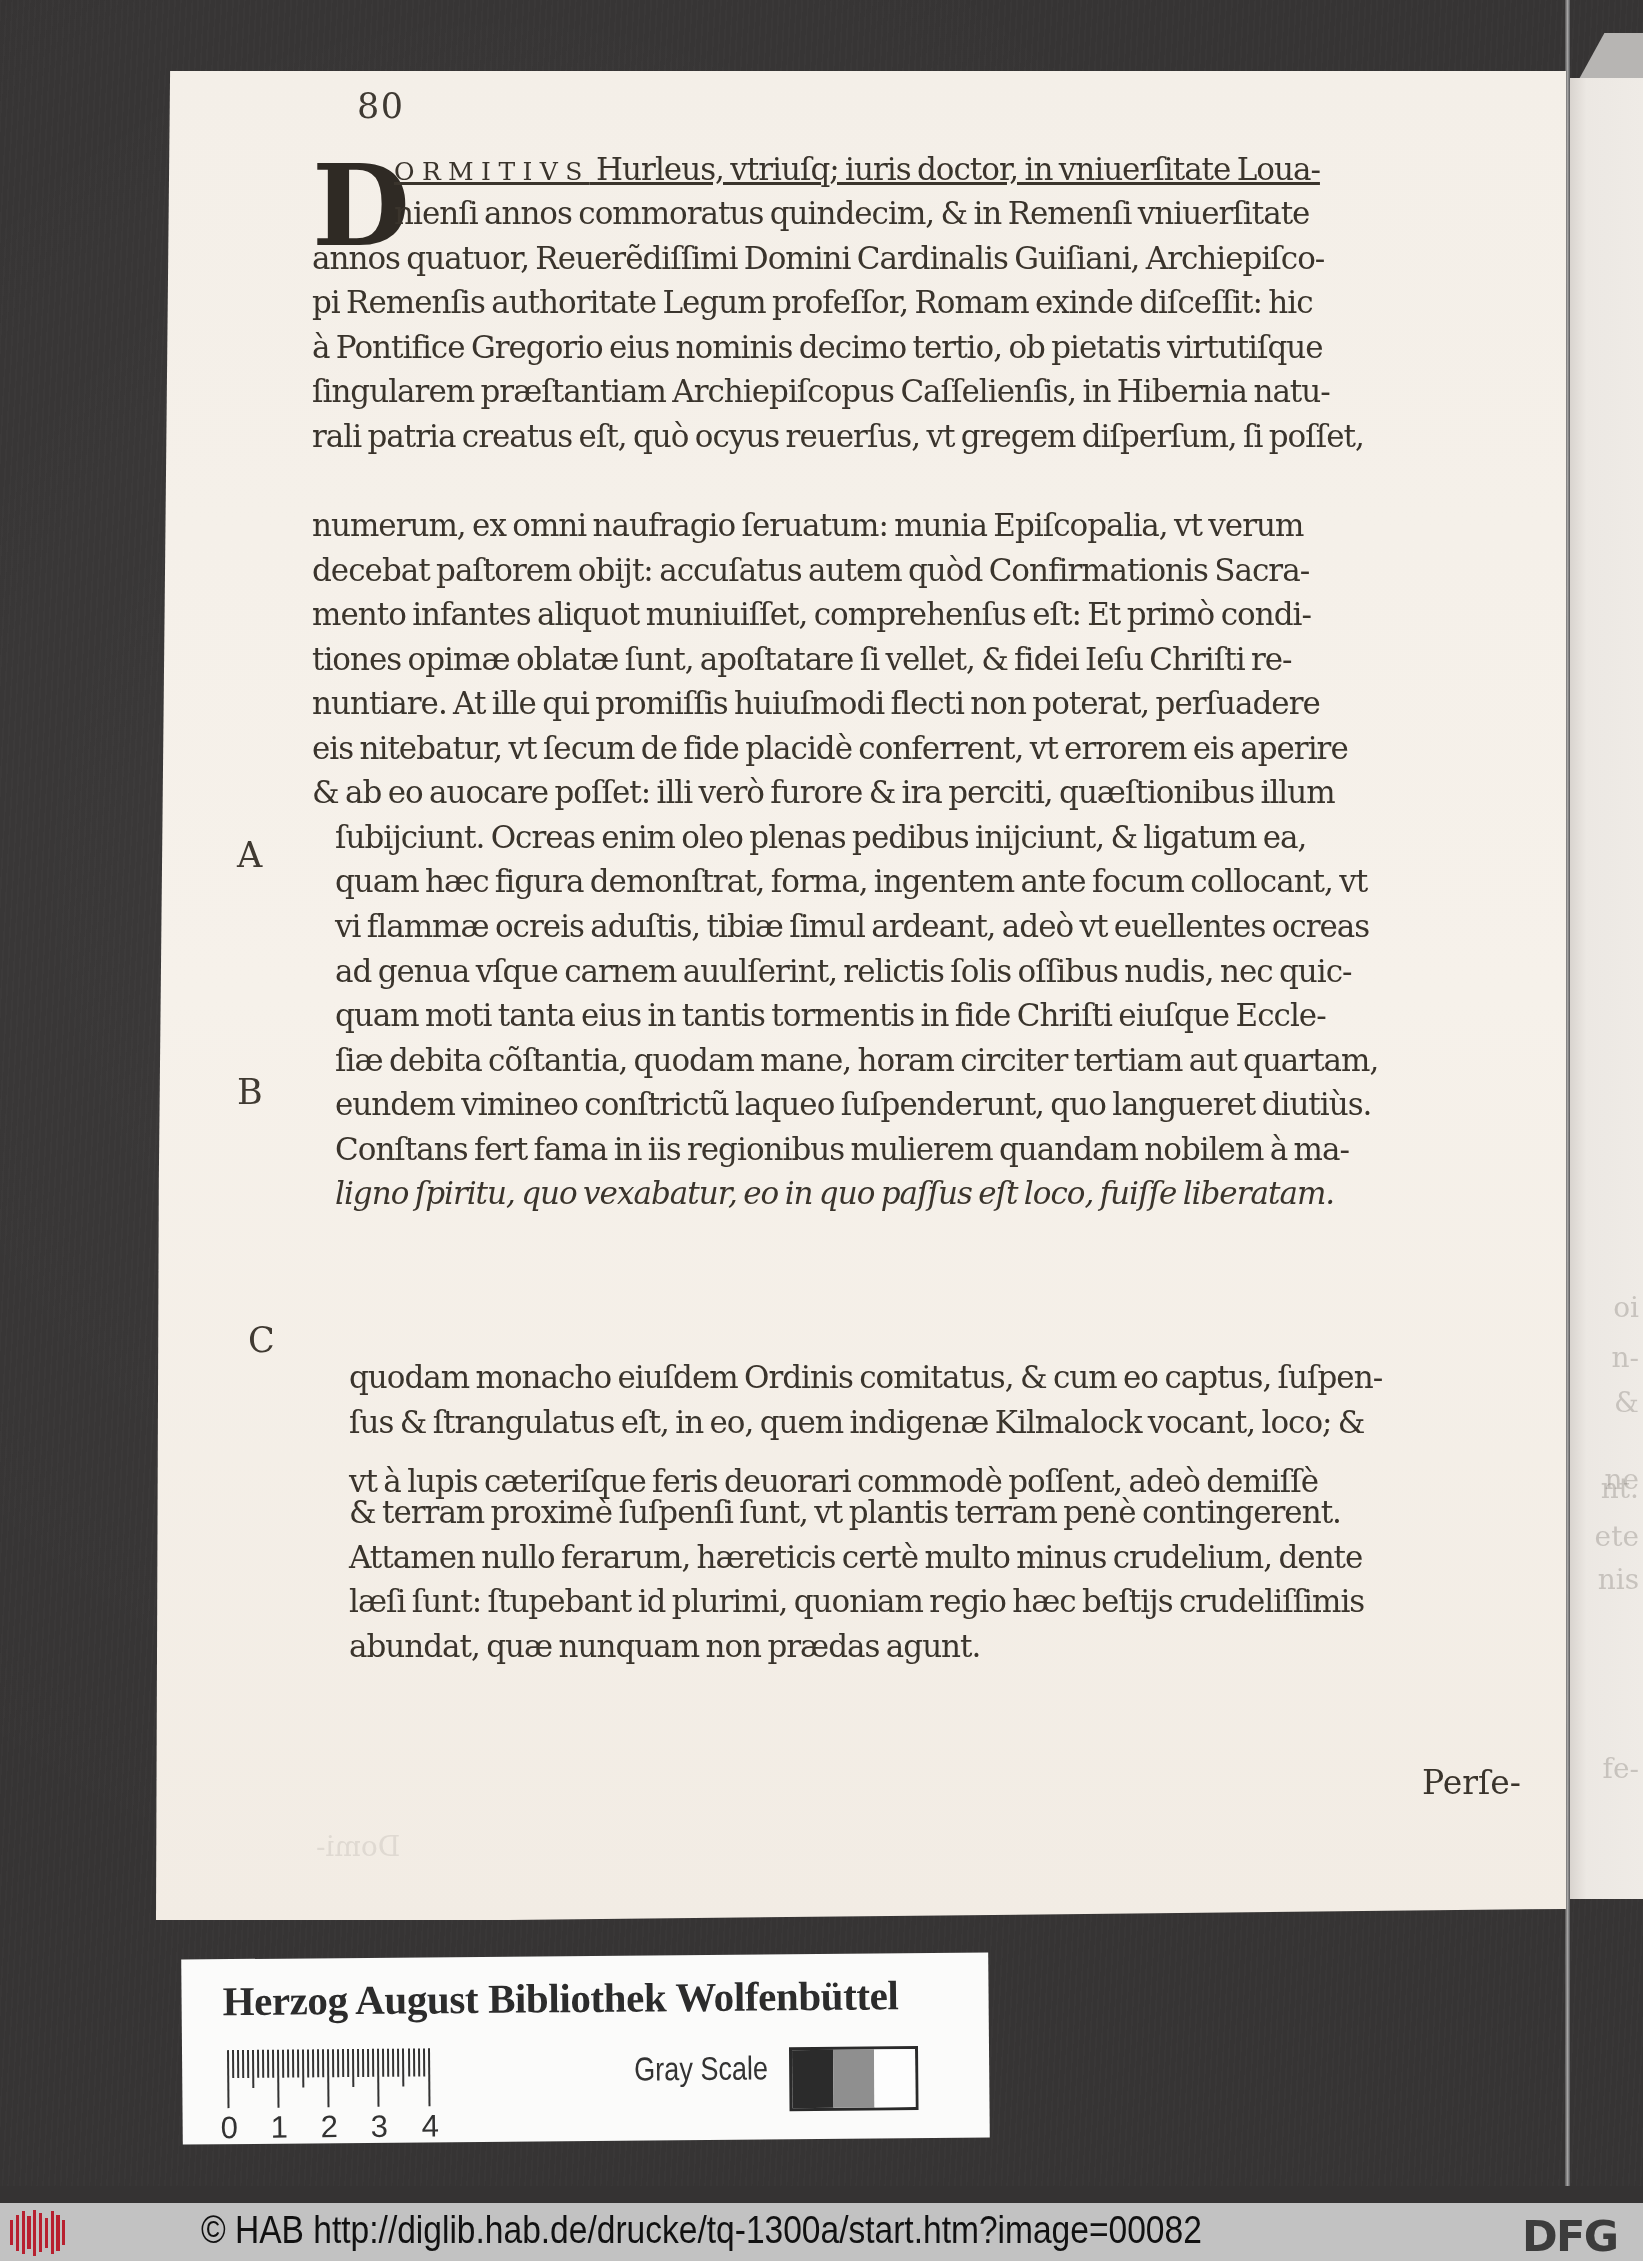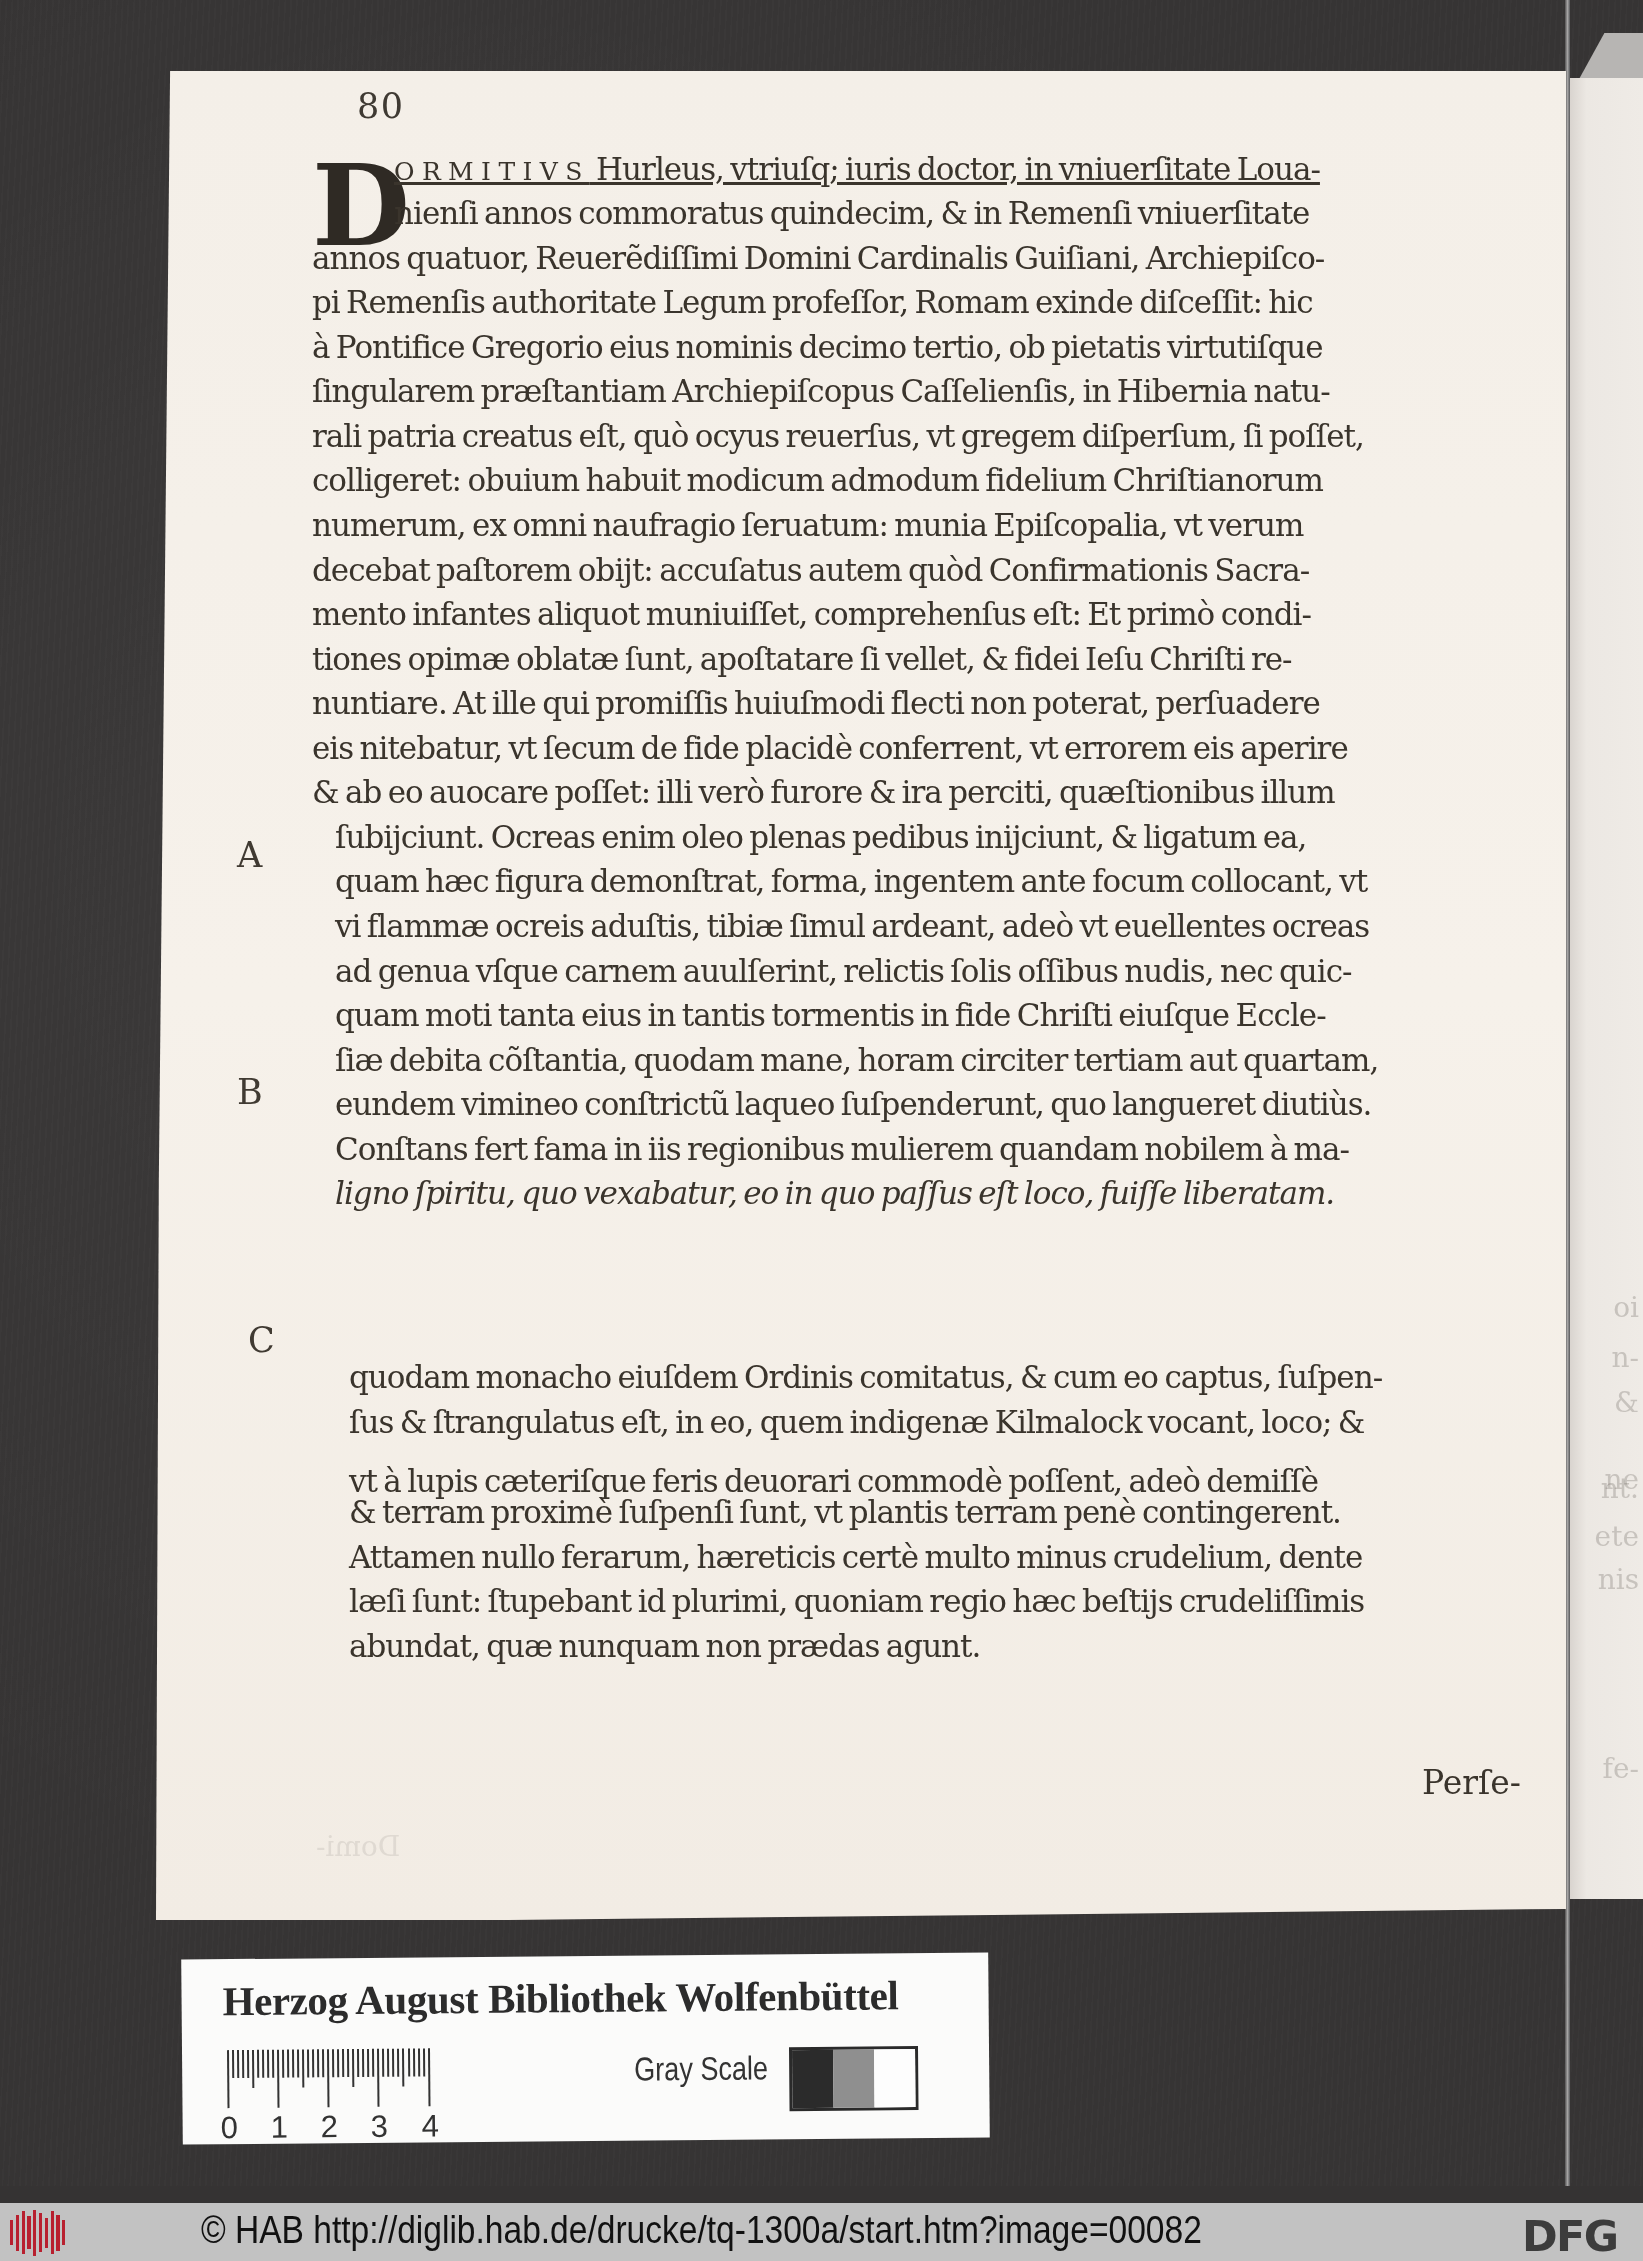--- a/index.html
+++ b/index.html
@@ -137,21 +137,20 @@
     <div class="dropcap">D</div>
 
     <div class="text-block" id="para1" style="left:0;top:0;width:1410px;height:1151px;">
         <div class="line" style="top: 76px; left: 238px; text-decoration: underline;"><span class="smallcaps">ORMITIVS</span><span> Hurleus, vtriuſq; iuris doctor, in vniuerſitate Loua-</span></div>
         <div class="line" style="top: 120px; left: 238px;">nienſi annos commoratus quindecim, &amp; in Remenſi vniuerſitate</div>
         <div class="line" style="top: 165px; left: 156px;">annos quatuor, Reuerẽdiſſimi Domini Cardinalis Guiſiani, Archiepiſco-</div>
         <div class="line" style="top: 209px; left: 156px;">pi Remenſis authoritate Legum profeſſor, Romam exinde diſceſſit: hic</div>
         <div class="line" style="top: 254px; left: 156px;">à Pontifice Gregorio eius nominis decimo tertio, ob pietatis virtutiſque</div>
         <div class="line" style="top: 343px; left: 156px;">rali patria creatus eſt, quò ocyus reuerſus, vt gregem diſperſum, ſi poſſet,</div>
         <div class="line" style="top: 298px; left: 156px;">ſingularem præſtantiam Archiepiſcopus Caſſelienſis, in Hibernia natu-</div>
-        <div class="line" style="top: 387px; left: 156px;">colligeret: obuium habuit modicum admodum fidelium Chriſtianorum</div>
         <div class="line" style="top: 432px; left: 156px;">numerum, ex omni naufragio ſeruatum: munia Epiſcopalia, vt verum</div>
         <div class="line" style="top: 477px; left: 156px;">decebat paſtorem obijt: accuſatus autem quòd Confirmationis Sacra-</div>
         <div class="line" style="top: 521px; left: 156px;">mento infantes aliquot muniuiſſet, comprehenſus eſt: Et primò condi-</div>
         <div class="line" style="top: 566px; left: 156px;">tiones opimæ oblatæ ſunt, apoſtatare ſi vellet, &amp; fidei Ieſu Chriſti re-</div>
         <div class="line" style="top: 610px; left: 156px;">nuntiare. At ille qui promiſſis huiuſmodi flecti non poterat, perſuadere</div>
         <div class="line" style="top: 655px; left: 156px;">eis nitebatur, vt ſecum de fide placidè conferrent, vt errorem eis aperire</div>
         <div class="line" style="top: 699px; left: 156px;">&amp; ab eo auocare poſſet: illi verò furore &amp; ira perciti, quæſtionibus illum</div>
         <div class="line" style="top: 744px; left: 179px;">ſubijciunt. Ocreas enim oleo plenas pedibus inijciunt, &amp; ligatum ea,</div>
         <div class="line" style="top: 788px; left: 179px;">quam hæc figura demonſtrat, forma, ingentem ante focum collocant, vt</div>
         <div class="line" style="top: 833px; left: 179px;">vi flammæ ocreis aduſtis, tibiæ ſimul ardeant, adeò vt euellentes ocreas</div>

